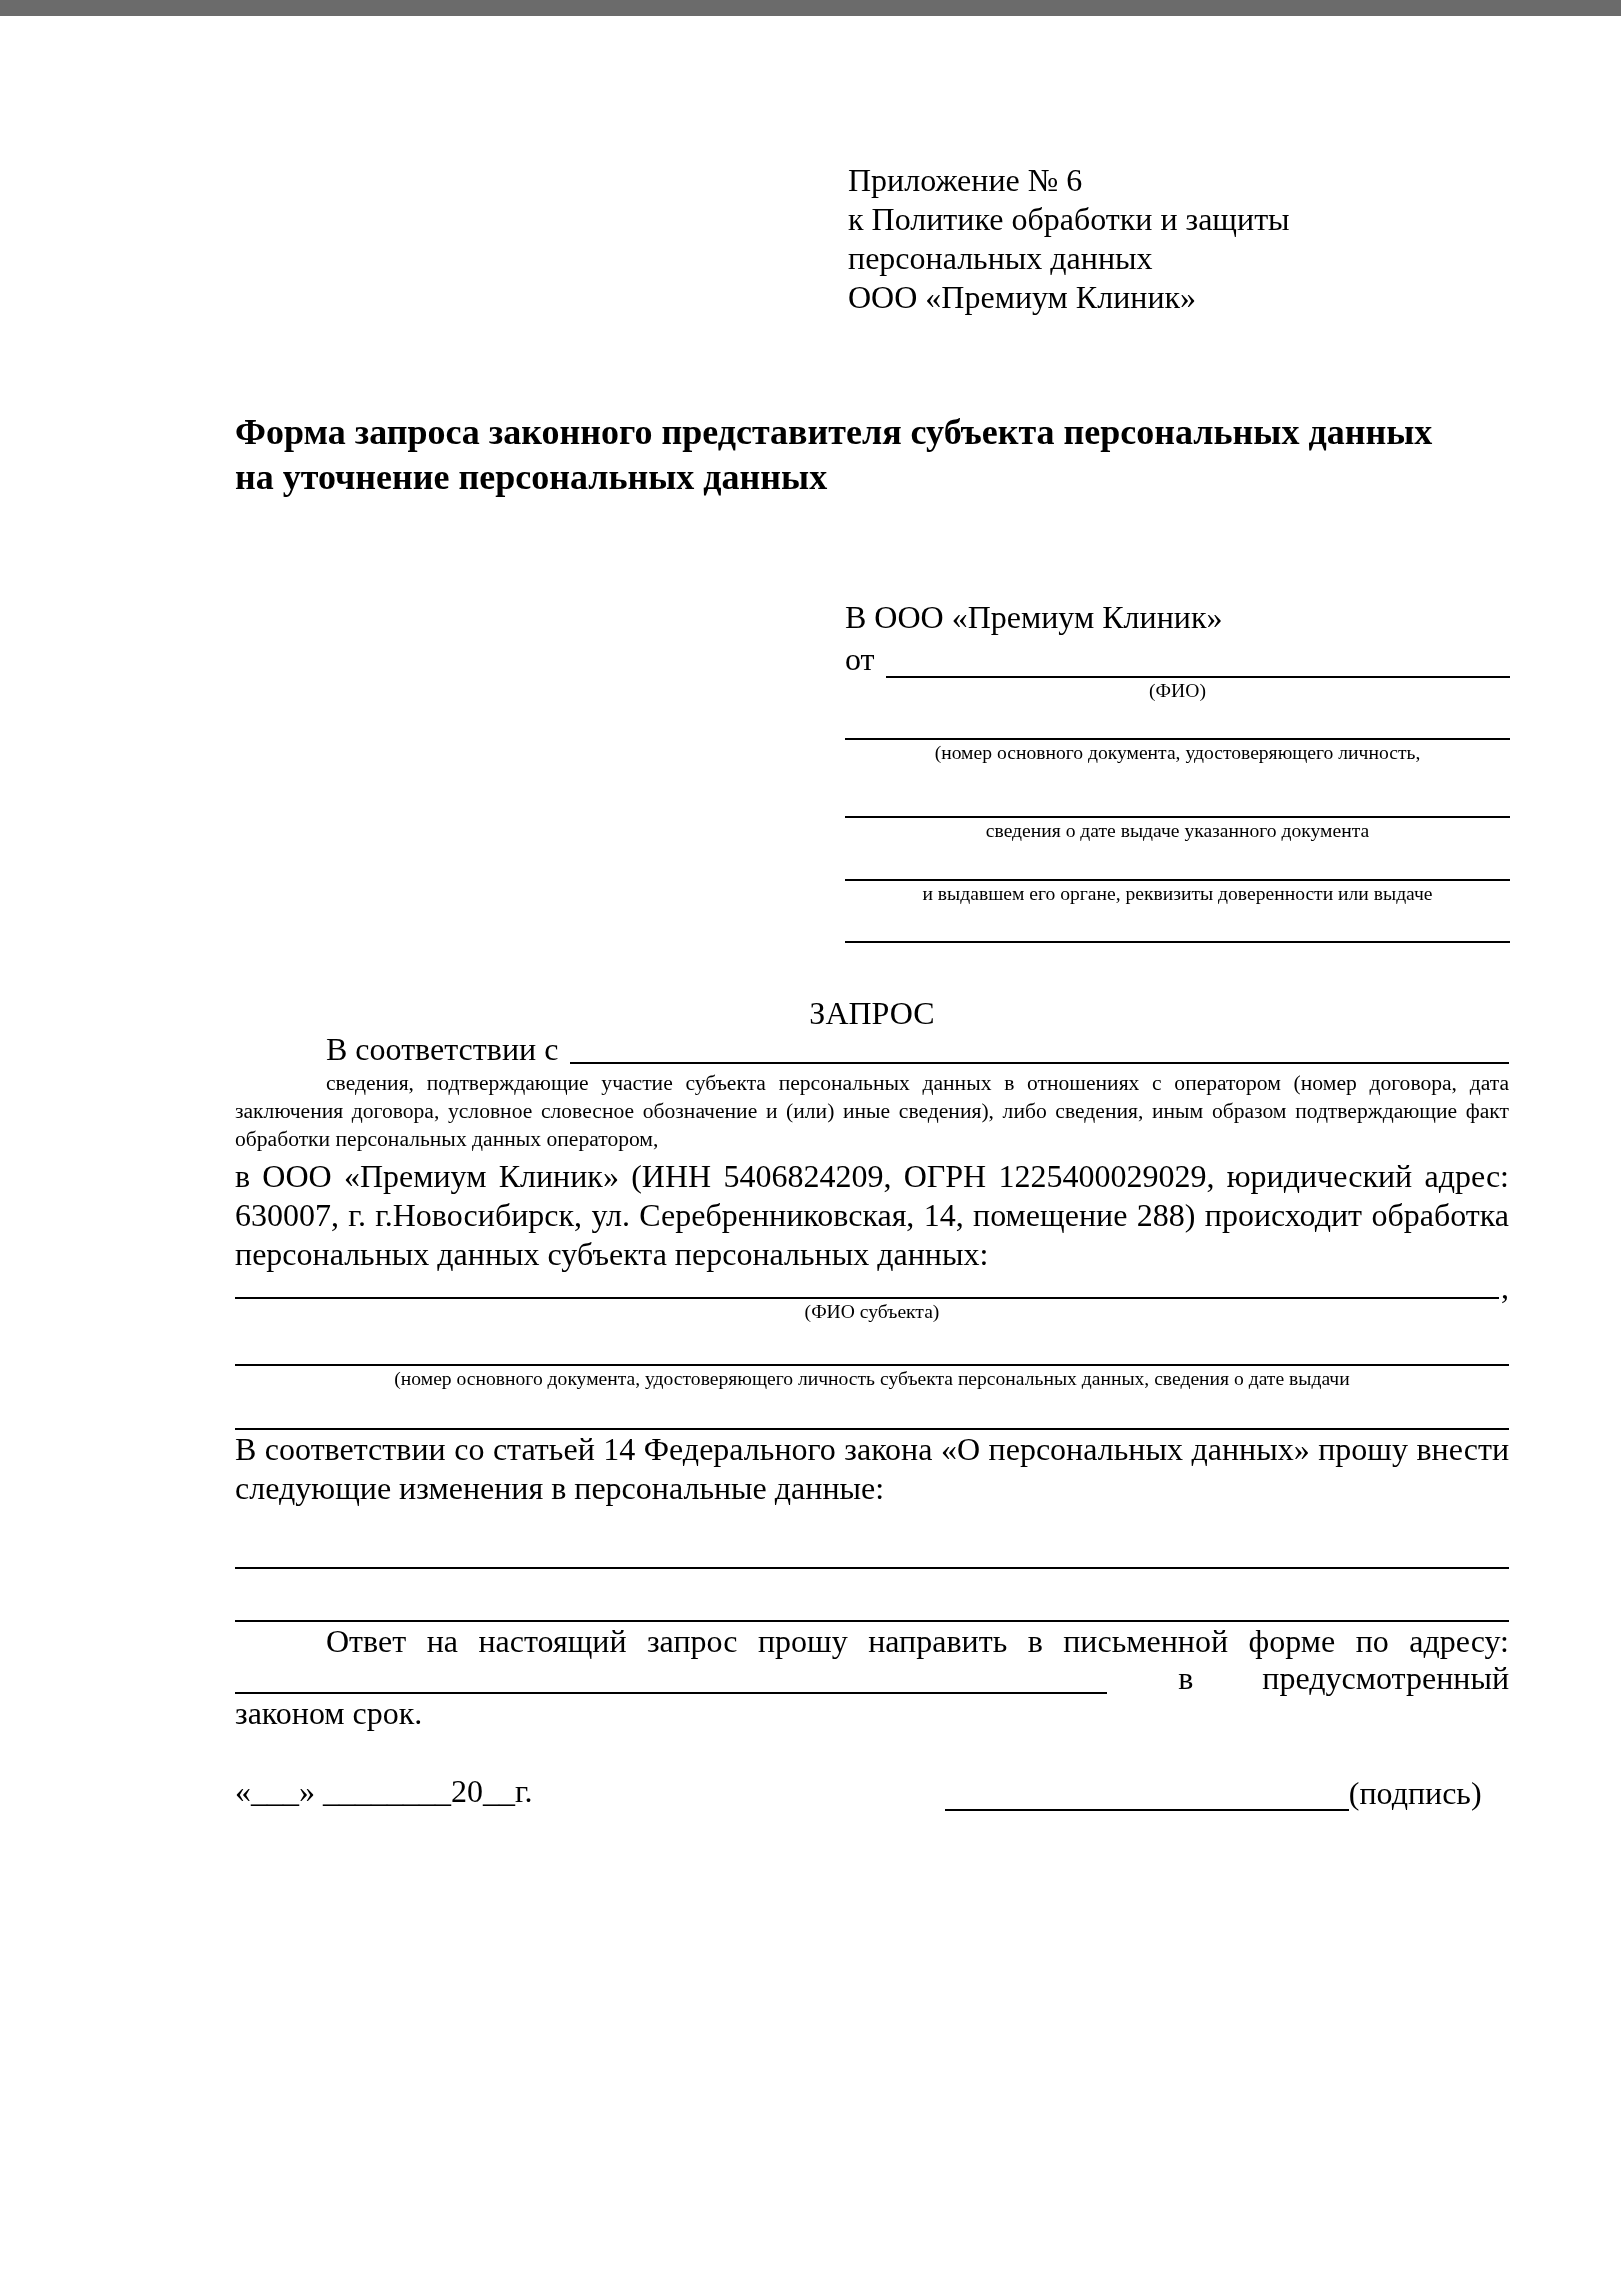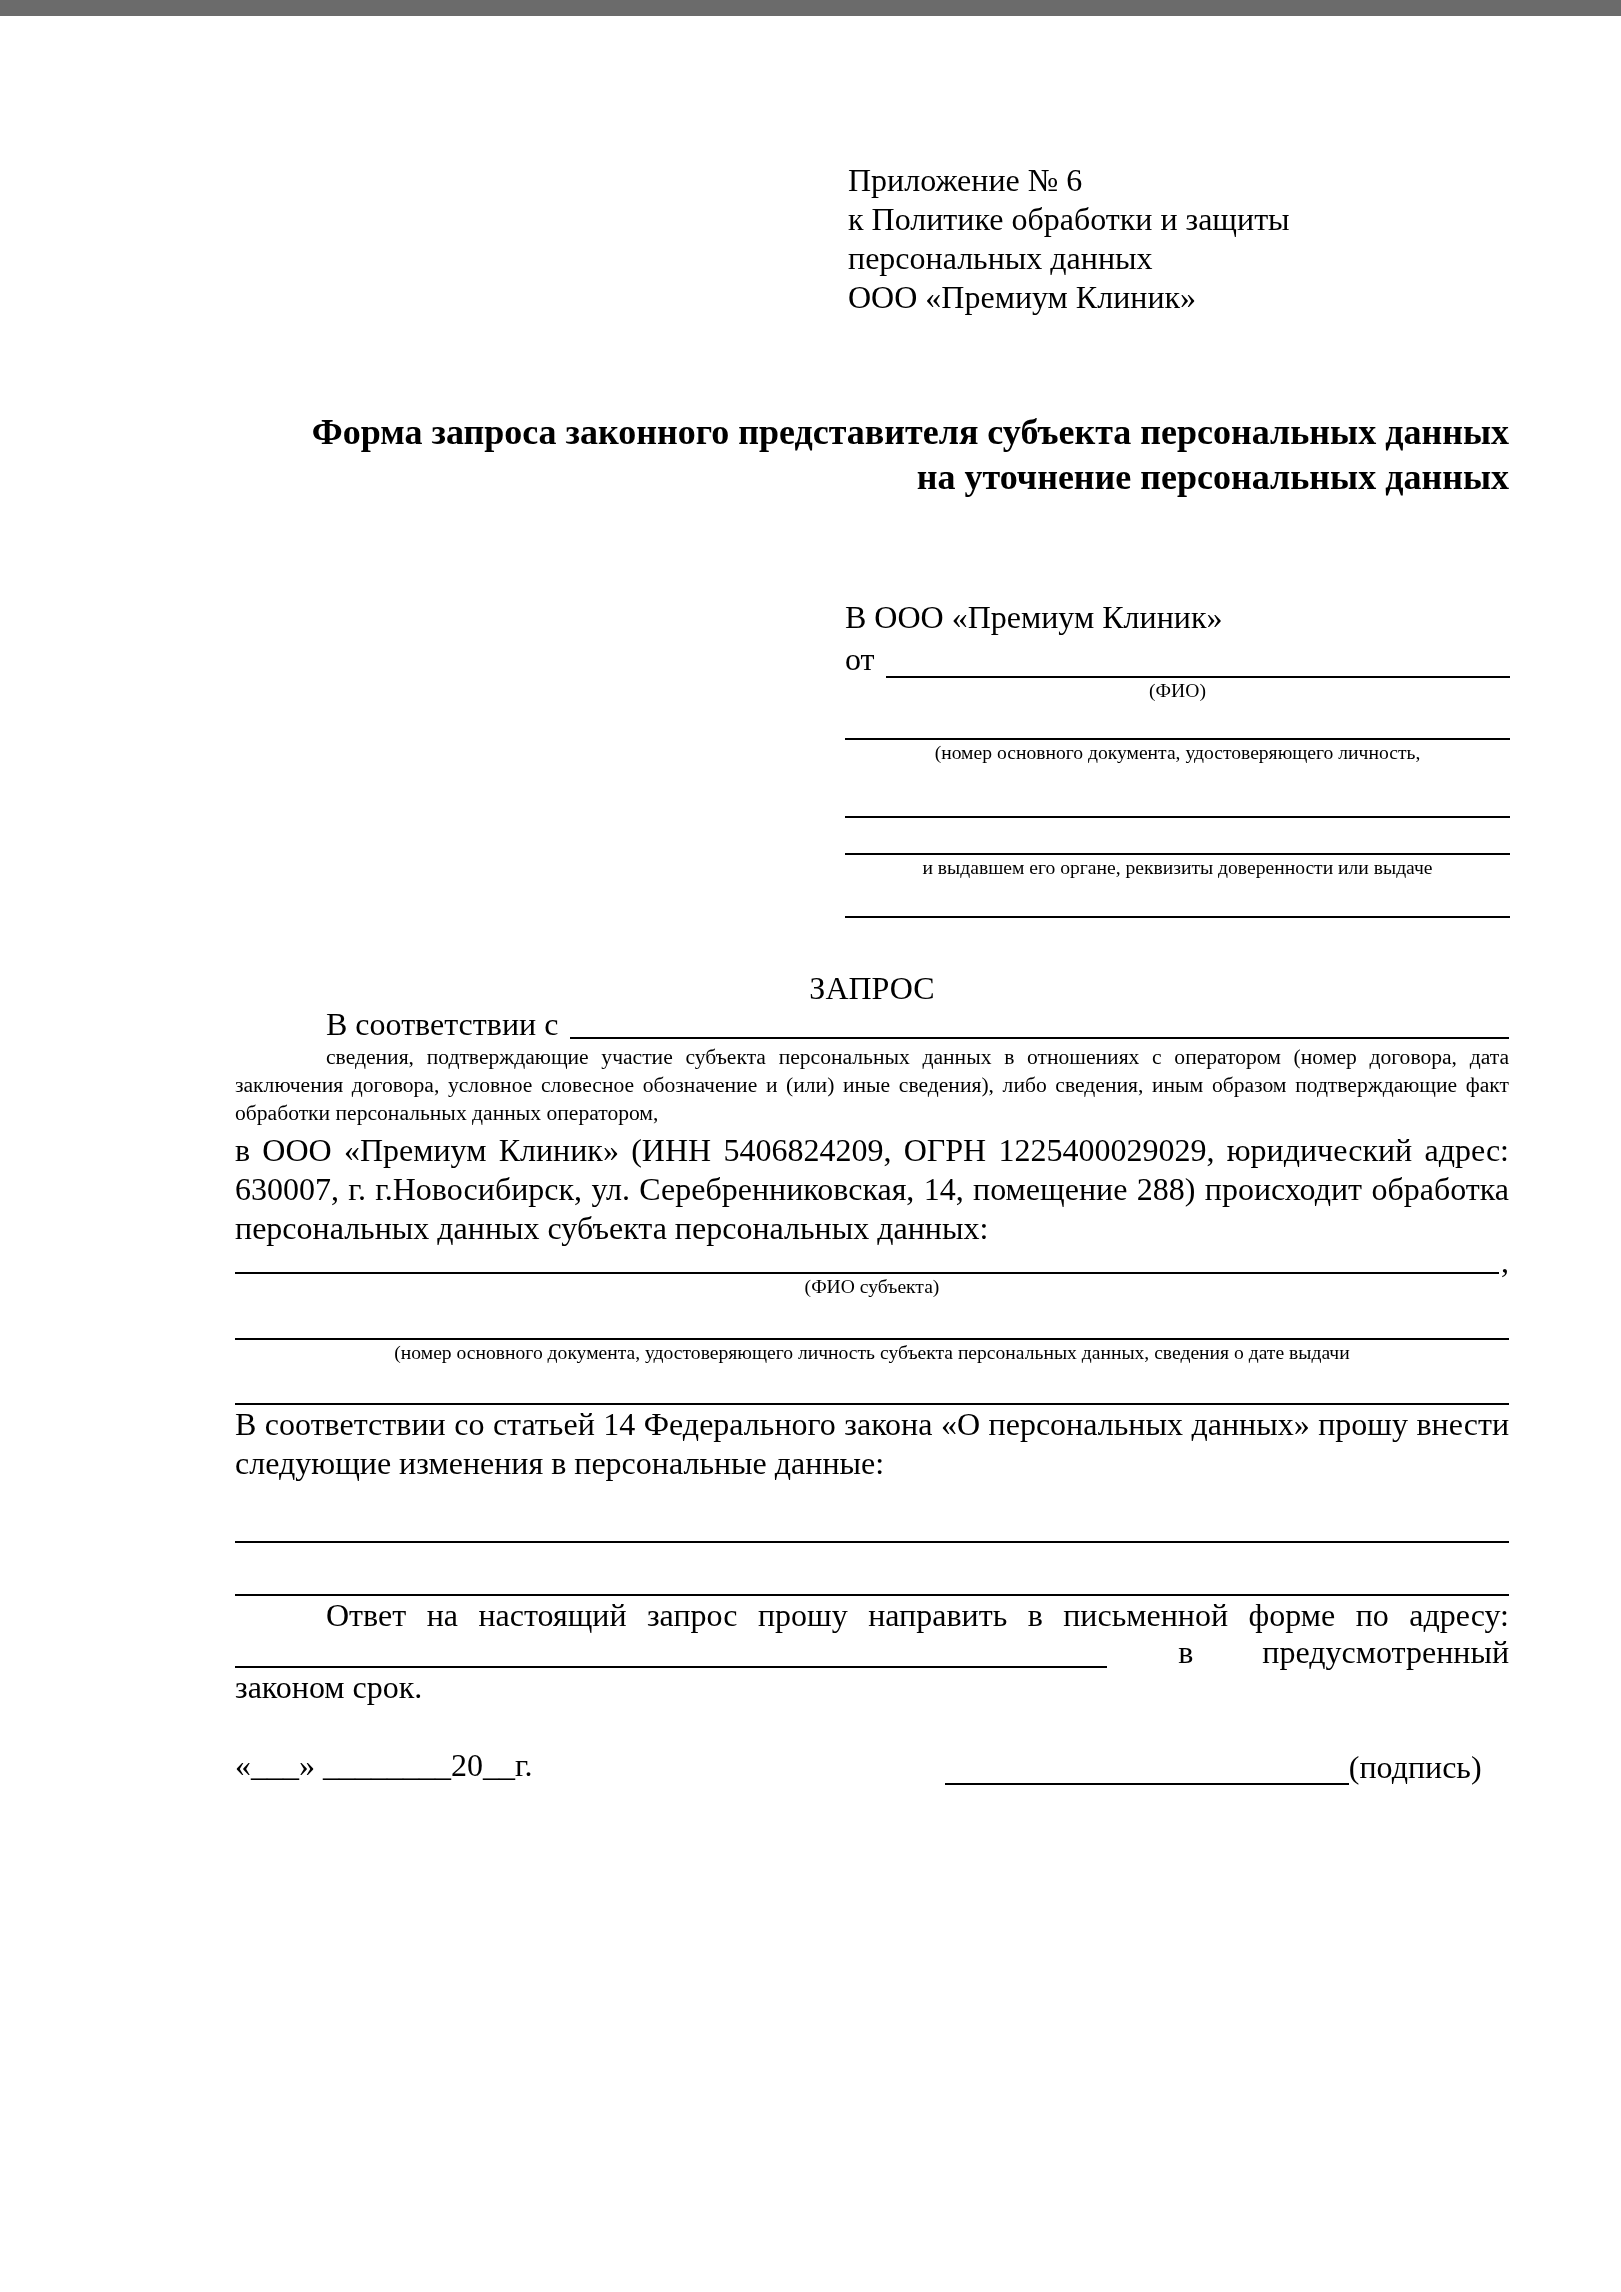--- a/index.html
+++ b/index.html
@@ -16,21 +16,21 @@
     padding:145px 112px 0 235px;
   }
   .annex { margin-left:613px; }
   .annex div { line-height:39px; }
 
   .doc-title {
     margin:93px 0 0 0;
     font-size:36px;
     font-weight:bold;
     line-height:45px;
-    text-align:right;
+    text-align:left;
   }
 
   .addressee { margin-top:98px; margin-left:610px; width:665px; }
   .addr-to { line-height:39px; }
   .from-row { display:flex; align-items:flex-end; height:41px; }
   .from-row .label { line-height:37px; }
   .fill { flex:1; border-bottom:2.9px solid #000; margin-left:11.8px; }
 
   .caption {
     font-size:19.6px; line-height:25.5px; text-align:center;
@@ -100,20 +100,21 @@
     <div class="from-row">
       <span class="label">от</span>
       <span class="fill"></span>
     </div>
     <div class="caption">(ФИО)</div>
 
     <div class="addr-blank first"></div>
     <div class="caption">(номер основного документа, удостоверяющего личность,</div>
 
     <div class="addr-blank tall"></div>
+    <div class="caption">сведения о дате выдаче указанного документа</div>
 
     <div class="addr-blank"></div>
     <div class="caption">и выдавшем его органе, реквизиты доверенности или выдаче</div>
 
     <div class="addr-blank"></div>
   </div>
 
   <div class="zapros">ЗАПРОС</div>
 
   <div class="basis-row">

